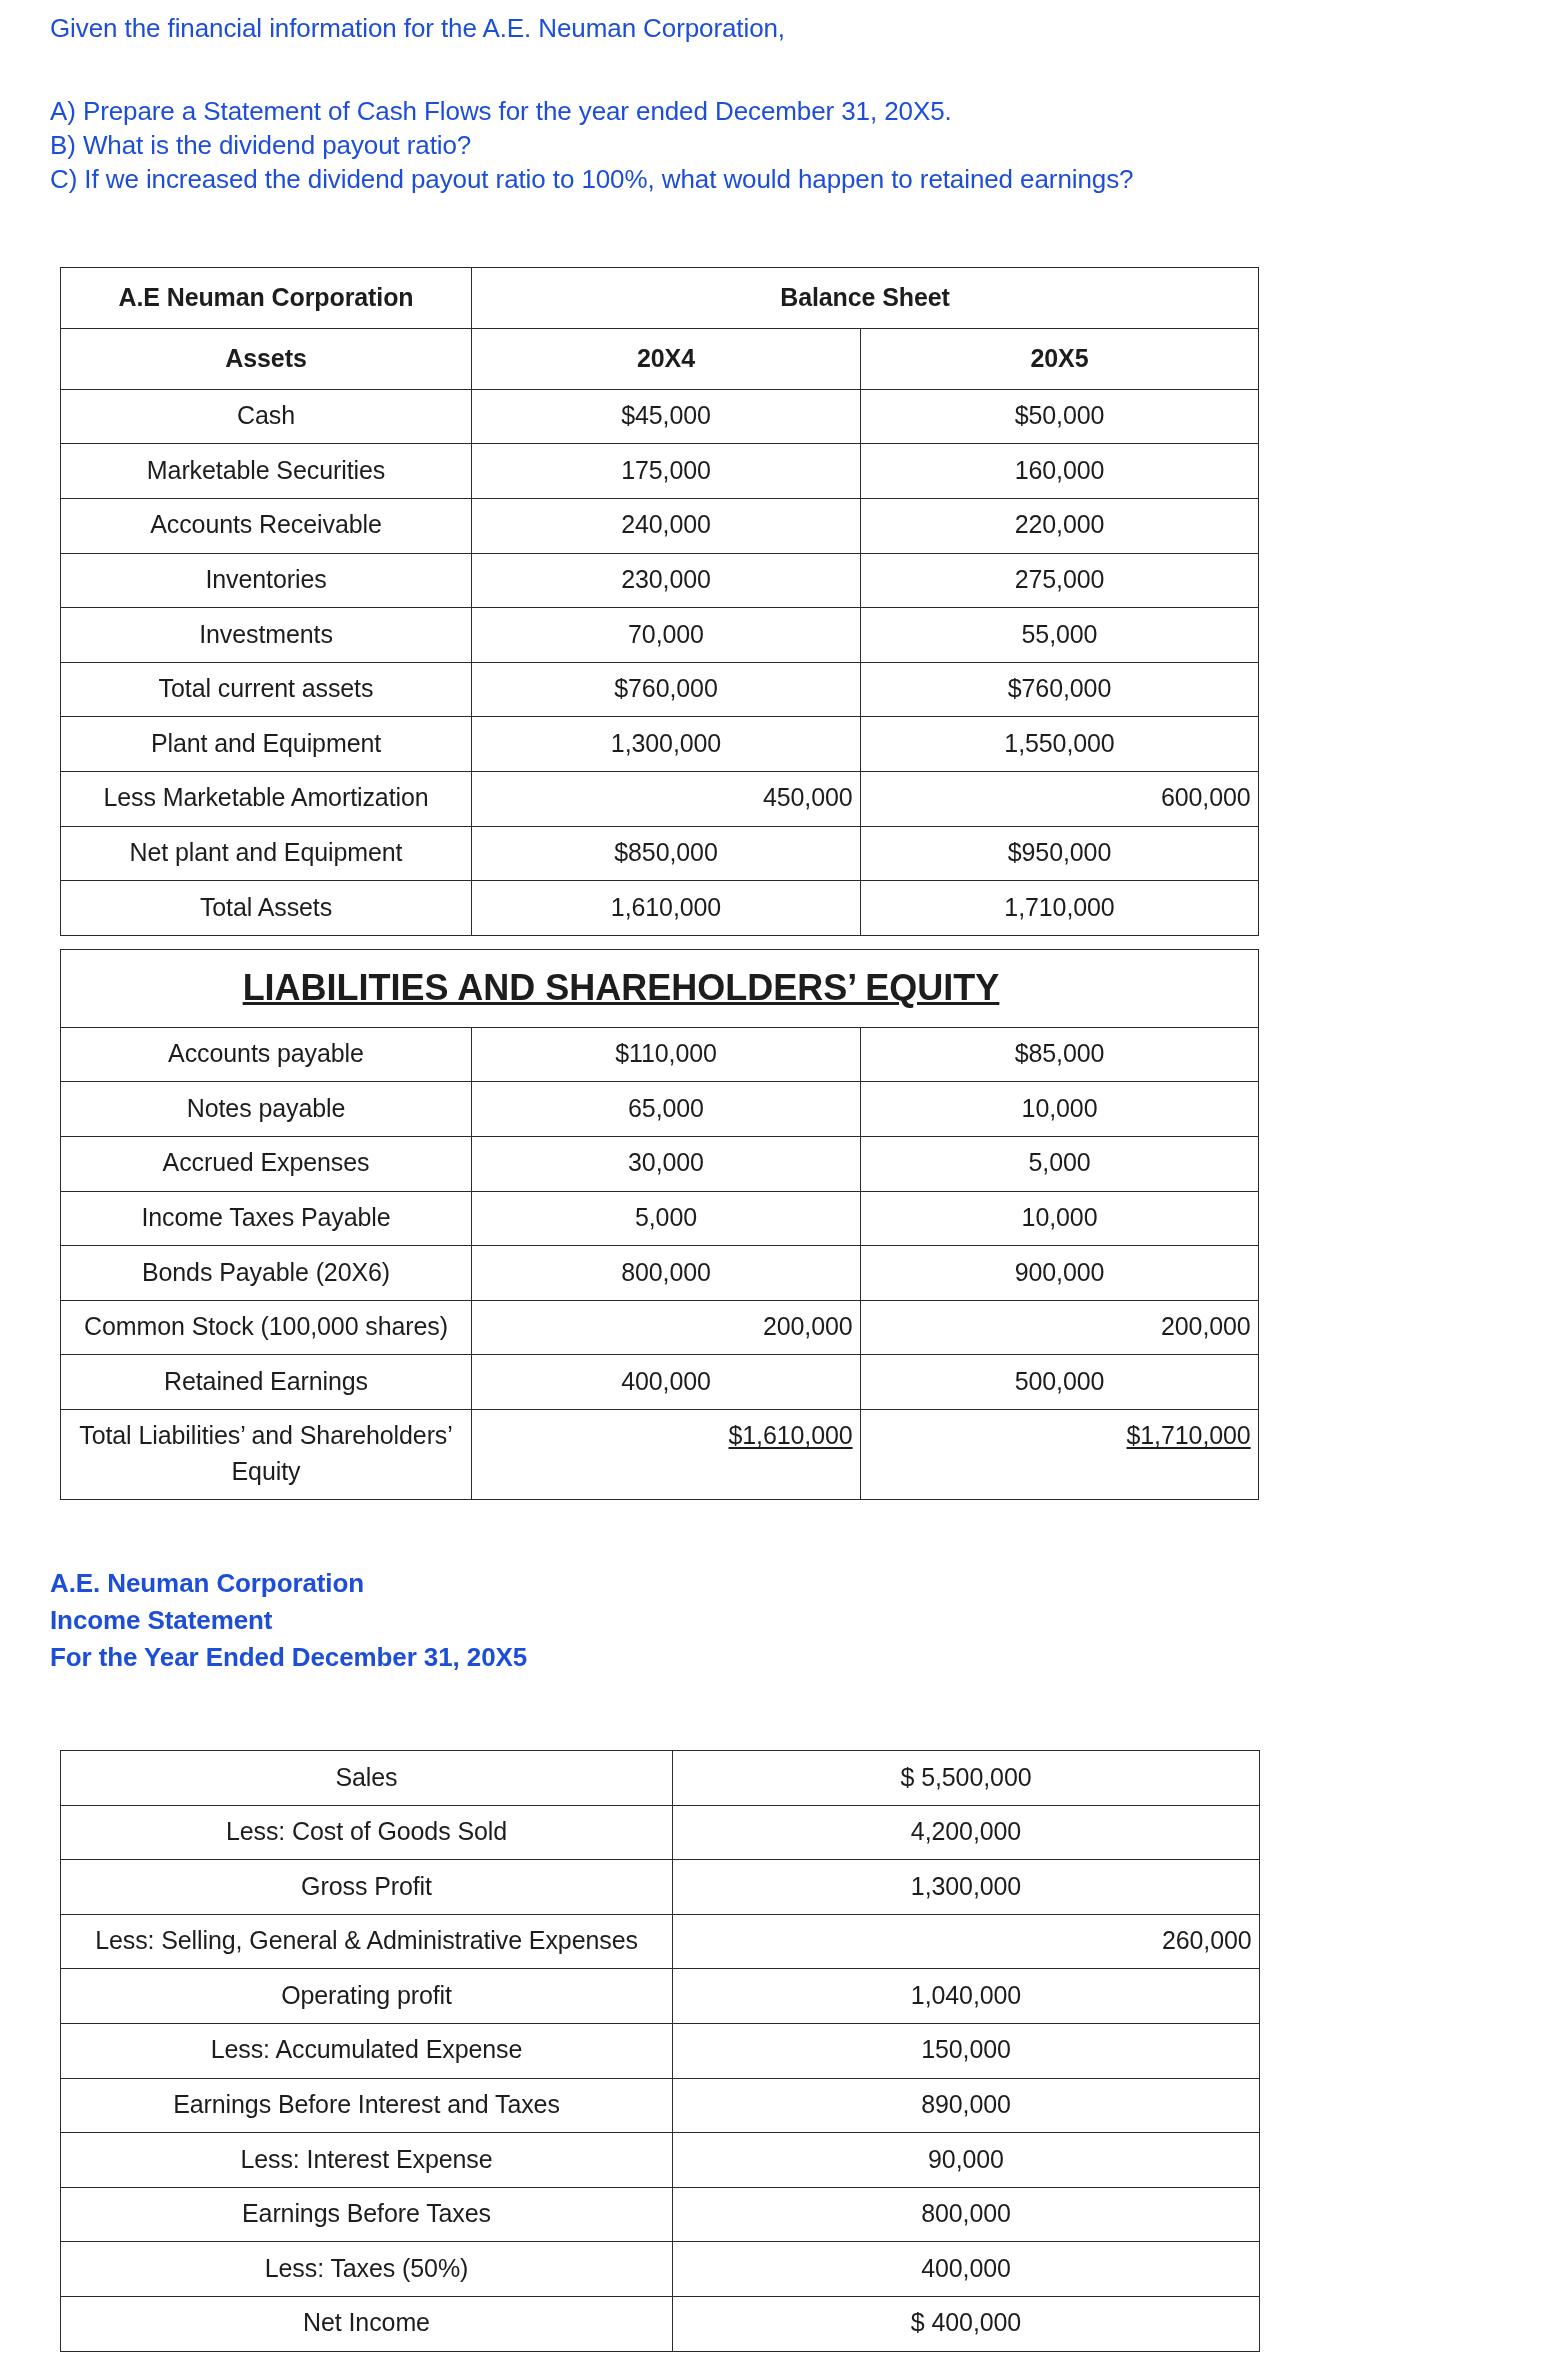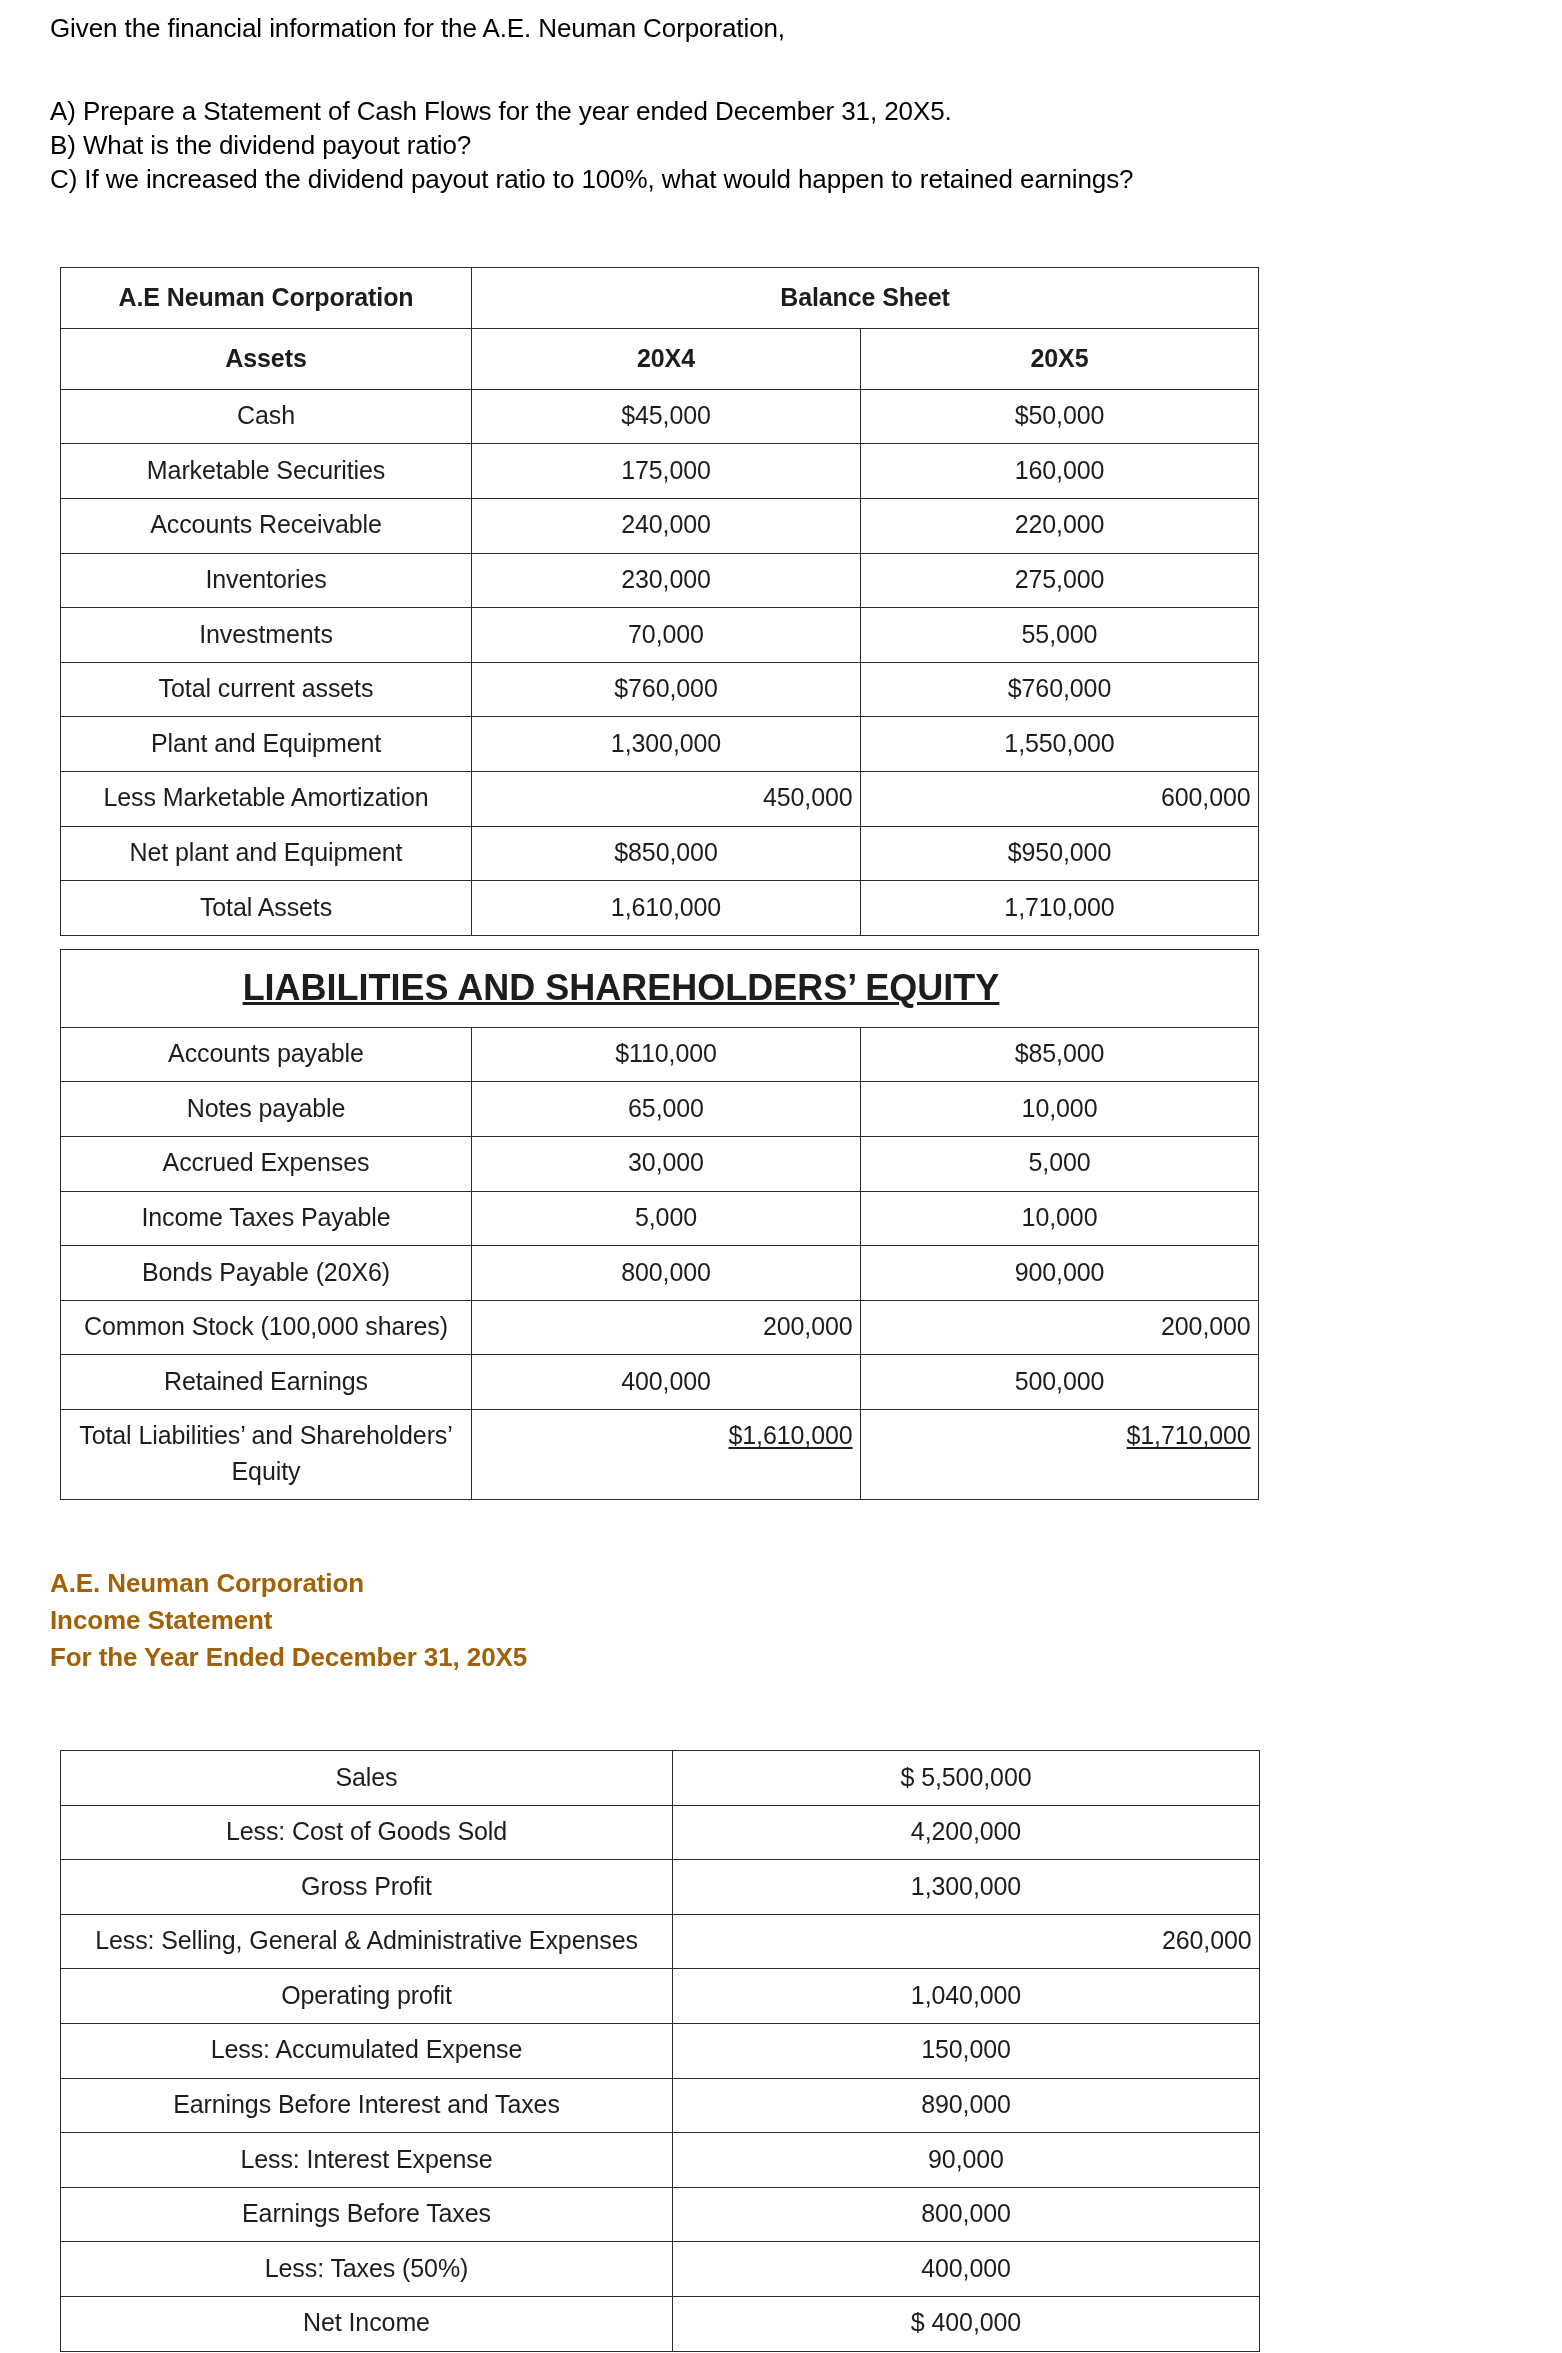--- a/index.html
+++ b/index.html
@@ -26,21 +26,21 @@
   .prose {
     position: absolute;
     left: 50px;
     top: 11.7px;
     width: 1465px;
   }
   .prose p {
     margin: 0;
     font-size: 26px;
     line-height: 1.30;
-    color: #000000;
+    color: #1d4ed8;
     letter-spacing: -0.1px;
   }
   .prose .gap {
     height: 50px;
   }
   .prose .q {
     margin: 0;
   }
 
   
@@ -113,21 +113,21 @@
   .is-caption {
     position: absolute;
     left: 50px;
     top: 1565px;
     width: 1062px;
   }
   .is-caption div {
     font-size: 26px;
     line-height: 1.42;
     font-weight: bold;
-    color: #a16207;
+    color: #1d4ed8;
     letter-spacing: -0.1px;
   }
 
   
   #income-table {
     left: 60px;
     top: 1750px;
     width: 1198px;
   }
   #income-table col.ic1 { width: 612px; }

